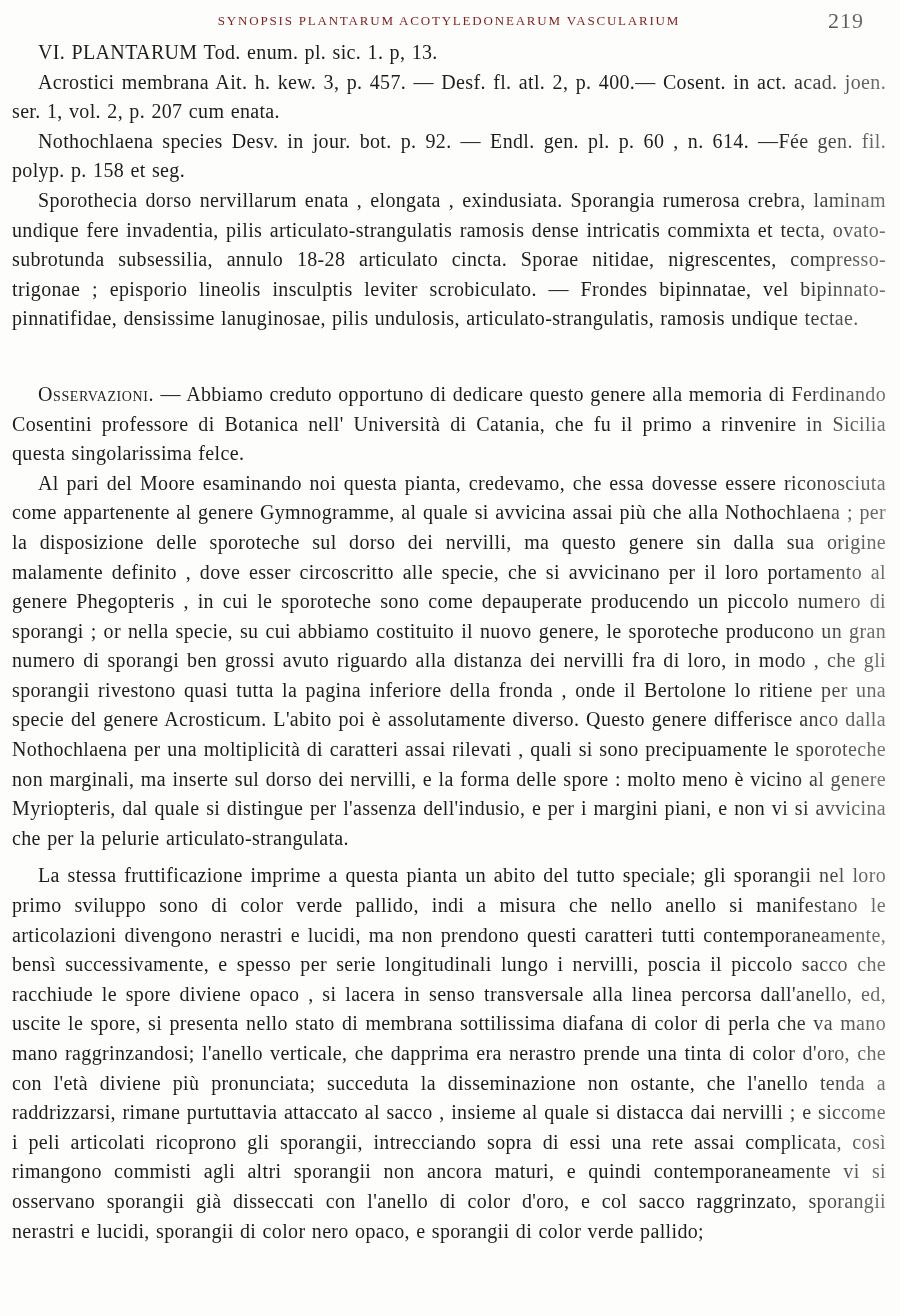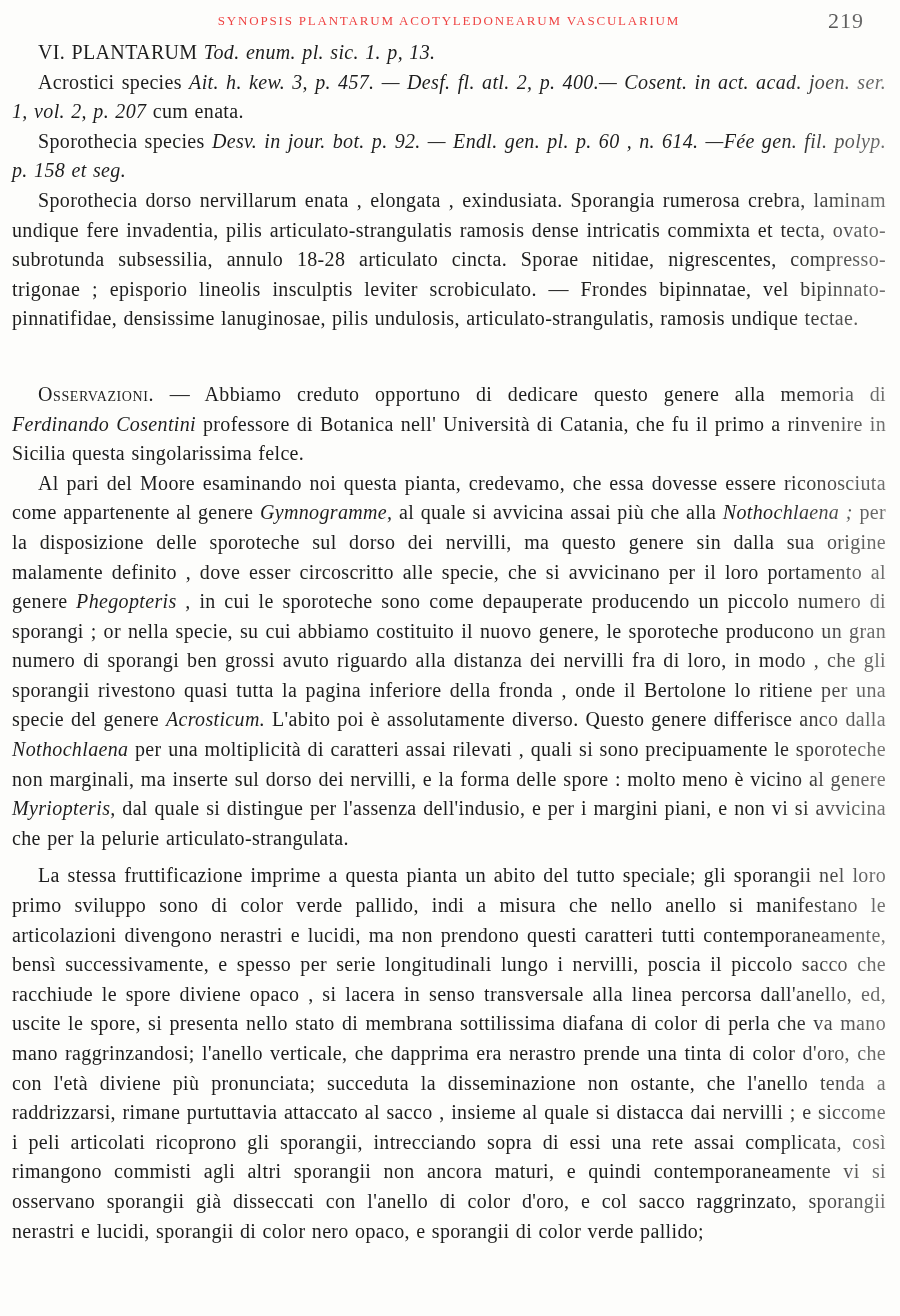--- a/index.html
+++ b/index.html
@@ -8,37 +8,37 @@
     width:900px; height:1316px;
     box-sizing:border-box;
     background:#fdfdfb;
     color:#1d1d1d;
     font-family:"Liberation Serif","DejaVu Serif",serif;
     padding:8px 14px 0 12px;
     overflow:hidden;
   }
   .header { position:relative; height:30px; text-align:center; }
   .running-title {
-    font-size:13px; letter-spacing:1.8px; color:#ef4444;
+    font-size:13px; letter-spacing:1.8px; color:#7f1d1d;
     display:inline-block; padding-top:5px;
   }
   .page-number {
     position:absolute; right:22px; top:0;
     font-size:22px; color:#2c2c2c; letter-spacing:1px;
   }
   .para {
     margin:0;
     text-align:justify;
     text-indent:26px;
     font-size:20px;
     line-height:29.6px;
     letter-spacing:0.35px;
     word-spacing:1px;
   }
-  .it { font-style:italic; }
+  .it { }
   .sc { font-variant:small-caps; letter-spacing:0.6px; }
   .obs-gap { margin-top:46px; }
   .p-last { margin-top:8px; }
   .fade-overlay {
     position:absolute; top:0; right:0; width:130px; height:100%;
     background:linear-gradient(to right, rgba(253,253,251,0), rgba(253,253,251,0.42));
     pointer-events:none;
   }
 </style>
 </head>
@@ -46,23 +46,23 @@
 
 <div class="page">
 
   <div class="header">
     <span class="running-title">SYNOPSIS PLANTARUM ACOTYLEDONEARUM VASCULARIUM</span>
     <span class="page-number">219</span>
   </div>
 
   <p class="para"><span>VI. PLANTARUM </span><span class="it">Tod. enum. pl. sic. 1. p, 13.</span></p>
 
-  <p class="para"><span>Acrostici species </span><span class="it">Ait. h. kew. 3, p. 457. — Desf. fl. atl. 2, p. 400.— Cosent. in act. acad. joen. ser. 1, vol. 2, p. 207 </span><span>cum enata.</span></p>
+  <p class="para"><span>Acrostici membrana </span><span class="it">Ait. h. kew. 3, p. 457. — Desf. fl. atl. 2, p. 400.— Cosent. in act. acad. joen. ser. 1, vol. 2, p. 207 </span><span>cum enata.</span></p>
 
-  <p class="para"><span>Sporothecia species </span><span class="it">Desv. in jour. bot. p. 92. — Endl. gen. pl. p. 60 , n. 614. —Fée gen. fil. polyp. p. 158 et seg.</span></p>
+  <p class="para"><span>Nothochlaena species </span><span class="it">Desv. in jour. bot. p. 92. — Endl. gen. pl. p. 60 , n. 614. —Fée gen. fil. polyp. p. 158 et seg.</span></p>
 
   <p class="para"><span>Sporothecia dorso nervillarum enata , elongata , exindusiata. Sporangia rumerosa crebra, laminam undique fere invadentia, pilis articulato-strangulatis ramosis dense intricatis commixta et tecta, ovato-subrotunda subsessilia, annulo 18-28 articulato cincta. Sporae nitidae, nigrescentes, compresso-trigonae ; episporio lineolis insculptis leviter scrobiculato. — Frondes bipinnatae, vel bipinnato-pinnatifidae, densissime lanuginosae, pilis undulosis, articulato-strangulatis, ramosis undique tectae.</span></p>
 
   <p class="para obs-gap"><span class="sc">Osservazioni.</span><span> — Abbiamo creduto opportuno di dedicare questo genere alla memoria di </span><span class="it">Ferdinando Cosentini</span><span> professore di Botanica nell' Università di Catania, che fu il primo a rinvenire in Sicilia questa singolarissima felce.</span></p>
 
   <p class="para"><span>Al pari del Moore esaminando noi questa pianta, credevamo, che essa dovesse essere riconosciuta come appartenente al genere </span><span class="it">Gymnogramme,</span><span> al quale si avvicina assai più che alla </span><span class="it">Nothochlaena ;</span><span> per la disposizione delle sporoteche sul dorso dei nervilli, ma questo genere sin dalla sua origine malamente definito , dove esser circoscritto alle specie, che si avvicinano per il loro portamento al genere </span><span class="it">Phegopteris ,</span><span> in cui le sporoteche sono come depauperate producendo un piccolo numero di sporangi ; or nella specie, su cui abbiamo costituito il nuovo genere, le sporoteche producono un gran numero di sporangi ben grossi avuto riguardo alla distanza dei nervilli fra di loro, in modo , che gli sporangii rivestono quasi tutta la pagina inferiore della fronda , onde il Bertolone lo ritiene per una specie del genere </span><span class="it">Acrosticum.</span><span> L'abito poi è assolutamente diverso. Questo genere differisce anco dalla </span><span class="it">Nothochlaena</span><span> per una moltiplicità di caratteri assai rilevati , quali si sono precipuamente le sporoteche non marginali, ma inserte sul dorso dei nervilli, e la forma delle spore : molto meno è vicino al genere </span><span class="it">Myriopteris,</span><span> dal quale si distingue per l'assenza dell'indusio, e per i margini piani, e non vi si avvicina che per la pelurie articulato-strangulata.</span></p>
 
   <p class="para p-last"><span>La stessa fruttificazione imprime a questa pianta un abito del tutto speciale; gli sporangii nel loro primo sviluppo sono di color verde pallido, indi a misura che nello anello si manifestano le articolazioni divengono nerastri e lucidi, ma non prendono questi caratteri tutti contemporaneamente, bensì successivamente, e spesso per serie longitudinali lungo i nervilli, poscia il piccolo sacco che racchiude le spore diviene opaco , si lacera in senso transversale alla linea percorsa dall'anello, ed, uscite le spore, si presenta nello stato di membrana sottilissima diafana di color di perla che va mano mano raggrinzandosi; l'anello verticale, che dapprima era nerastro prende una tinta di color d'oro, che con l'età diviene più pronunciata; succeduta la disseminazione non ostante, che l'anello tenda a raddrizzarsi, rimane purtuttavia attaccato al sacco , insieme al quale si distacca dai nervilli ; e siccome i peli articolati ricoprono gli sporangii, intrecciando sopra di essi una rete assai complicata, così rimangono commisti agli altri sporangii non ancora maturi, e quindi contemporaneamente vi si osservano sporangii già disseccati con l'anello di color d'oro, e col sacco raggrinzato, sporangii nerastri e lucidi, sporangii di color nero opaco, e sporangii di color verde pallido;</span></p>
 
   <div class="fade-overlay"></div>

